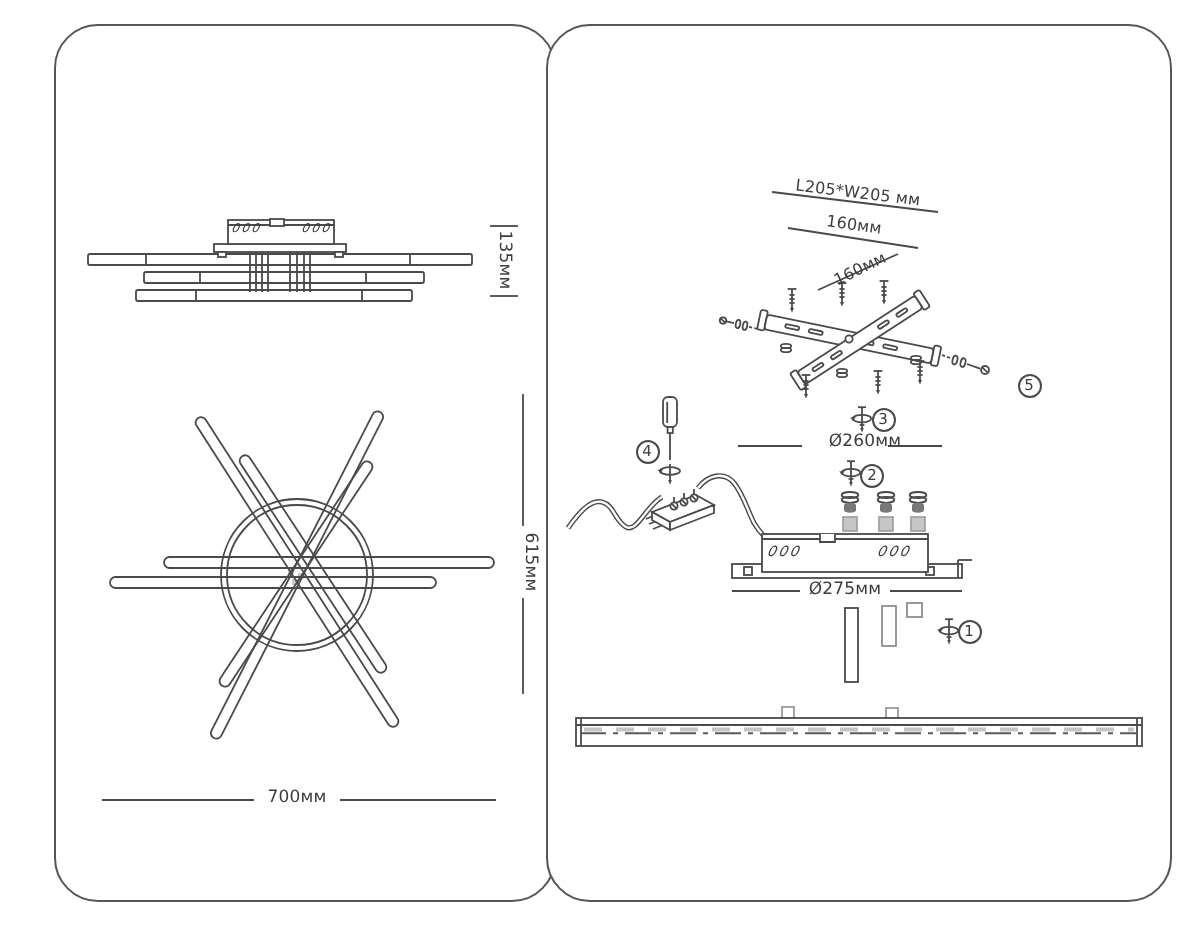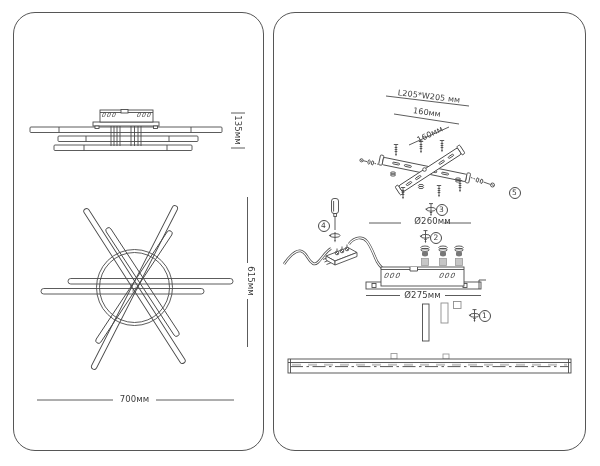--- a/index.html
+++ b/index.html
@@ -1,18 +1,18 @@
 <!DOCTYPE html>
 <html><head>
 <meta charset="utf-8">
 <style>
   html,body{margin:0;padding:0;background:#ffffff;}
   body{width:600px;height:466px;position:relative;font-family:"DejaVu Sans",sans-serif;overflow:hidden;}
   .panel{position:absolute;background:#fff;border:1px solid #565656;border-radius:22px;}
-  #panelL{left:13px;top:12px;width:249px;height:437px;text-decoration:underline;}
+  #panelL{left:27px;top:12px;width:249px;height:437px;text-decoration:underline;}
   #panelR{left:273px;top:12px;width:311px;height:437px;}
   .panel svg{position:absolute;left:0;top:0;}
   .ln{fill:none;stroke:#4a4a4a;stroke-width:0.9;}
   .fw{fill:#ffffff;stroke:#4a4a4a;stroke-width:0.9;}
   .dim{position:absolute;color:#3c3c3c;font-size:8.5px;white-space:nowrap;letter-spacing:.1px;}
   .ctr{text-align:center;}
   .rot90{transform:rotate(90deg);}
   .circ{position:absolute;box-sizing:border-box;width:12px;height:12px;border:1px solid #4a4a4a;border-radius:50%;
         font-size:7.5px;line-height:10px;text-align:center;color:#3c3c3c;background:#fff;}
   .louver{position:absolute;font-style:italic;color:#3c3c3c;transform:skewX(-14deg);letter-spacing:1.2px;line-height:1;}

